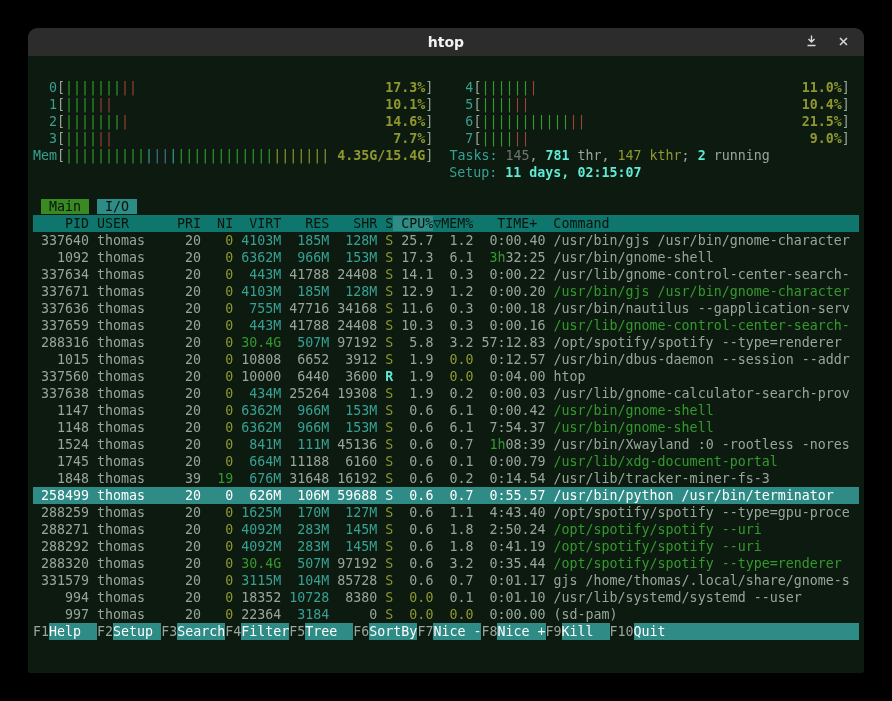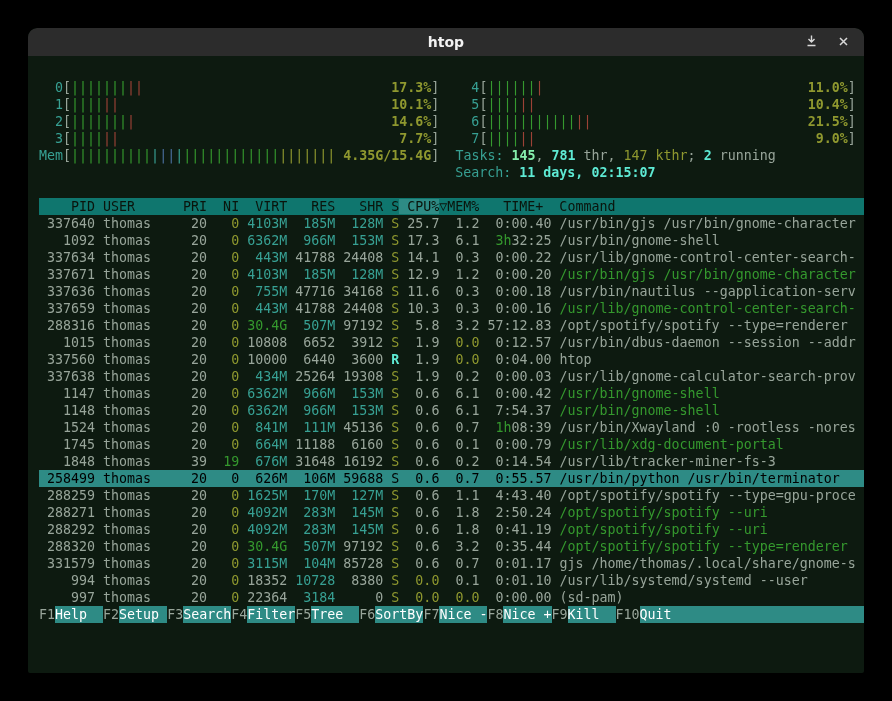--- a/index.html
+++ b/index.html
@@ -2,42 +2,42 @@
 <html><head>
 <meta charset="utf-8">
 <style>
   html,body{margin:0;padding:0;background:#000;}
   .stage{position:relative;width:892px;height:701px;background:#000;overflow:hidden;}
   .window{position:absolute;left:28px;top:28px;width:836px;height:645px;background:#0d1a10;border-radius:9px 9px 2px 2px;overflow:hidden;}
   .titlebar{height:28px;background:#2c2c2c;border-radius:9px 9px 0 0;display:flex;align-items:center;justify-content:center;position:relative;}
   .title{color:#f2f2f2;font:bold 14px "DejaVu Sans", sans-serif;}
   .tb-icons{position:absolute;right:14px;top:0;height:28px;display:flex;gap:18px;align-items:center;}
   .tb-btn{width:14px;height:14px;display:flex;align-items:center;justify-content:center;cursor:default;}
-  .term{padding:23px 0 0 11px;font:13.3px "DejaVu Sans Mono", monospace;line-height:17px;}
+  .term{padding:23px 0 0 5px;font:13.3px "DejaVu Sans Mono", monospace;line-height:17px;}
   .line{white-space:pre;height:17px;width:826px;}
   .line span{white-space:pre;}
   
   .t{color:#98a59a}
   .c{color:#37a093}
   .cb{color:#5eead4;font-weight:bold}
   .g{color:#35992e}
   .gb{color:#5eead4;font-weight:bold}
   .y{color:#8f982f}
   .yb{color:#8f982f;font-weight:bold}
-  .w{color:#86efac;font-weight:bold}
+  .w{color:#737373;font-weight:normal}
   .r{color:#9c4236}
   .b{color:#4a6f9e}
   
   .hdr{background:#0f766e;}
   .hdr span{color:#0a140c}
   .hdr .hs{background:#2e8b85}
   .ta{background:#3a8a24;color:#0a140c}
   .ti{background:#2e8b85;color:#0a140c}
   .row.sel{background:#2e8b85}
-  .row.sel span{color:#000000}
+  .row.sel span{color:#ffffff}
   
   .fnbar{display:flex;width:826px;height:17px;white-space:pre;justify-content:center;}
   .fk{color:#98a59a}
   .fl{background:#2e8b85;color:#ffffff}
   .fl.grow{flex:1}
 </style>
 </head>
 <body>
 
 <div class="stage">
@@ -60,22 +60,23 @@
           </span>
         </div>
       </div>
     </div>
     <div class="term" id="term">
         <div class="line"><span class="c">  0</span><span class="t">[</span><span class="g">|||||||</span><span class="r">||</span><span class="t">                               </span><span class="yb">17.3%</span><span class="t">]</span><span class="t">  </span><span class="c">  4</span><span class="t">[</span><span class="g">||||||</span><span class="r">|</span><span class="t">                                 </span><span class="yb">11.0%</span><span class="t">]</span></div>
         <div class="line"><span class="c">  1</span><span class="t">[</span><span class="g">||||</span><span class="r">||</span><span class="t">                                  </span><span class="yb">10.1%</span><span class="t">]</span><span class="t">  </span><span class="c">  5</span><span class="t">[</span><span class="g">||||</span><span class="r">||</span><span class="t">                                  </span><span class="yb">10.4%</span><span class="t">]</span></div>
         <div class="line"><span class="c">  2</span><span class="t">[</span><span class="g">|||||||</span><span class="r">|</span><span class="t">                                </span><span class="yb">14.6%</span><span class="t">]</span><span class="t">  </span><span class="c">  6</span><span class="t">[</span><span class="g">|||||||||||</span><span class="r">||</span><span class="t">                           </span><span class="yb">21.5%</span><span class="t">]</span></div>
         <div class="line"><span class="c">  3</span><span class="t">[</span><span class="g">||||</span><span class="r">||</span><span class="t">                                   </span><span class="yb">7.7%</span><span class="t">]</span><span class="t">  </span><span class="c">  7</span><span class="t">[</span><span class="g">||||</span><span class="r">||</span><span class="t">                                   </span><span class="yb">9.0%</span><span class="t">]</span></div>
         <div class="line"><span class="c">Mem</span><span class="t">[</span><span class="g">||||||||||</span><span class="c">|</span><span class="b">||</span><span class="c">|</span><span class="g">||||||||||||</span><span class="y">|||||||</span><span class="t"> </span><span class="yb">4.35G/15.4G</span><span class="t">]</span><span class="t">  </span><span class="c">Tasks: </span><span class="w">145</span><span class="t">, </span><span class="gb">781</span><span class="t"> thr, </span><span class="y">147 kthr</span><span class="t">; </span><span class="gb">2</span><span class="t"> running</span></div>
-        <div class="line"><span class="t">                                                    </span><span class="c">Search: </span><span class="cb">11 days, 02:15:07</span></div>
+        <div class="line"><span class="t">                                                    </span><span class="c">Setup: </span><span class="cb">11 days, 02:15:07</span></div>
         <div class="line"></div>
+        <div class="line"><span class="t"> </span><span class="ta"> Main </span><span class="t"> </span><span class="ti"> I/O </span></div>
         <div class="line hdr"><span class="t">    PID USER      PRI  NI  VIRT   RES   SHR S</span><span class="hs"> CPU%</span><span class="t">▽</span><span class="t">MEM%   TIME+  Command</span></div>
         <div class="line row"><span class="t"> 337640 </span><span class="t">thomas    </span><span class="t"> 20 </span><span class="y">  0</span><span class="t"> </span><span class="c">4103M</span><span class="t"> </span><span class="c"> 185M</span><span class="t"> </span><span class="c"> 128M</span><span class="t"> </span><span class="y">S</span><span class="t"> </span><span class="t">25.7</span><span class="t"> </span><span class="t"> 1.2</span><span class="t"> </span><span class="t"> </span><span class="t">0:00.40</span><span class="t"> </span><span class="t">/usr/bin/gjs /usr/bin/gnome-character</span></div>
         <div class="line row"><span class="t">   1092 </span><span class="t">thomas    </span><span class="t"> 20 </span><span class="y">  0</span><span class="t"> </span><span class="c">6362M</span><span class="t"> </span><span class="c"> 966M</span><span class="t"> </span><span class="c"> 153M</span><span class="t"> </span><span class="y">S</span><span class="t"> </span><span class="t">17.3</span><span class="t"> </span><span class="t"> 6.1</span><span class="t"> </span><span class="t"> </span><span class="g">3h</span><span class="t">32:25</span><span class="t"> </span><span class="t">/usr/bin/gnome-shell</span></div>
         <div class="line row"><span class="t"> 337634 </span><span class="t">thomas    </span><span class="t"> 20 </span><span class="y">  0</span><span class="t"> </span><span class="c"> 443M</span><span class="t"> </span><span class="t">41788</span><span class="t"> </span><span class="t">24408</span><span class="t"> </span><span class="y">S</span><span class="t"> </span><span class="t">14.1</span><span class="t"> </span><span class="t"> 0.3</span><span class="t"> </span><span class="t"> </span><span class="t">0:00.22</span><span class="t"> </span><span class="t">/usr/lib/gnome-control-center-search-</span></div>
         <div class="line row"><span class="t"> 337671 </span><span class="t">thomas    </span><span class="t"> 20 </span><span class="y">  0</span><span class="t"> </span><span class="c">4103M</span><span class="t"> </span><span class="c"> 185M</span><span class="t"> </span><span class="c"> 128M</span><span class="t"> </span><span class="y">S</span><span class="t"> </span><span class="t">12.9</span><span class="t"> </span><span class="t"> 1.2</span><span class="t"> </span><span class="t"> </span><span class="t">0:00.20</span><span class="t"> </span><span class="g">/usr/bin/gjs /usr/bin/gnome-character</span></div>
         <div class="line row"><span class="t"> 337636 </span><span class="t">thomas    </span><span class="t"> 20 </span><span class="y">  0</span><span class="t"> </span><span class="c"> 755M</span><span class="t"> </span><span class="t">47716</span><span class="t"> </span><span class="t">34168</span><span class="t"> </span><span class="y">S</span><span class="t"> </span><span class="t">11.6</span><span class="t"> </span><span class="t"> 0.3</span><span class="t"> </span><span class="t"> </span><span class="t">0:00.18</span><span class="t"> </span><span class="t">/usr/bin/nautilus --gapplication-serv</span></div>
         <div class="line row"><span class="t"> 337659 </span><span class="t">thomas    </span><span class="t"> 20 </span><span class="y">  0</span><span class="t"> </span><span class="c"> 443M</span><span class="t"> </span><span class="t">41788</span><span class="t"> </span><span class="t">24408</span><span class="t"> </span><span class="y">S</span><span class="t"> </span><span class="t">10.3</span><span class="t"> </span><span class="t"> 0.3</span><span class="t"> </span><span class="t"> </span><span class="t">0:00.16</span><span class="t"> </span><span class="g">/usr/lib/gnome-control-center-search-</span></div>
         <div class="line row"><span class="t"> 288316 </span><span class="t">thomas    </span><span class="t"> 20 </span><span class="y">  0</span><span class="t"> </span><span class="g">30.4G</span><span class="t"> </span><span class="c"> 507M</span><span class="t"> </span><span class="t">97192</span><span class="t"> </span><span class="y">S</span><span class="t"> </span><span class="t"> 5.8</span><span class="t"> </span><span class="t"> 3.2</span><span class="t"> </span><span class="t"></span><span class="t">57:12.83</span><span class="t"> </span><span class="t">/opt/spotify/spotify --type=renderer</span></div>
         <div class="line row"><span class="t">   1015 </span><span class="t">thomas    </span><span class="t"> 20 </span><span class="y">  0</span><span class="t"> </span><span class="t">10808</span><span class="t"> </span><span class="t"> 6652</span><span class="t"> </span><span class="t"> 3912</span><span class="t"> </span><span class="y">S</span><span class="t"> </span><span class="t"> 1.9</span><span class="t"> </span><span class="y"> 0.0</span><span class="t"> </span><span class="t"> </span><span class="t">0:12.57</span><span class="t"> </span><span class="t">/usr/bin/dbus-daemon --session --addr</span></div>
         <div class="line row"><span class="t"> 337560 </span><span class="t">thomas    </span><span class="t"> 20 </span><span class="y">  0</span><span class="t"> </span><span class="t">10000</span><span class="t"> </span><span class="t"> 6440</span><span class="t"> </span><span class="t"> 3600</span><span class="t"> </span><span class="gb">R</span><span class="t"> </span><span class="t"> 1.9</span><span class="t"> </span><span class="y"> 0.0</span><span class="t"> </span><span class="t"> </span><span class="t">0:04.00</span><span class="t"> </span><span class="t">htop</span></div>

